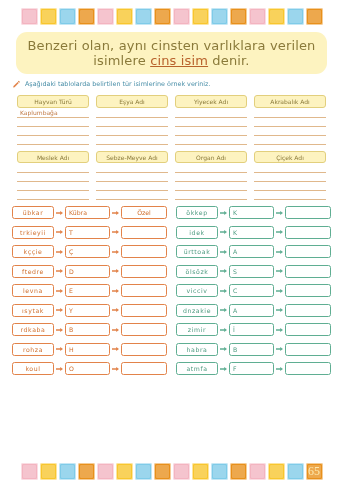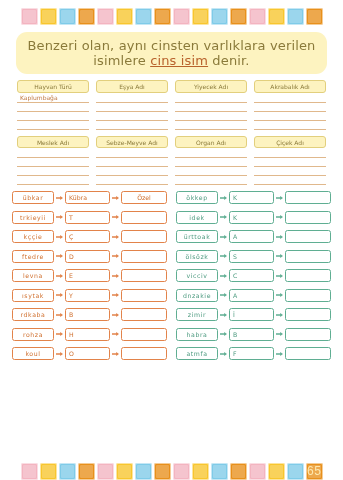--- a/index.html
+++ b/index.html
@@ -47,21 +47,21 @@
     background: rgba(255,255,255,0.22);
   }
   .sq .pageno {
     position: absolute;
     left: 0; right: 0; top: 0; bottom: 0;
     display: flex;
     align-items: center;
     justify-content: center;
     font-size: 12px;
     color: #fde9b0;
-    font-family: Liberation Mono, monospace;
+    font-family: Liberation Serif, serif;
     z-index: 2;
   }
 
   
   .banner {
     margin: 7px 16px 0 16px;
     background: #fdf3c0;
     border-radius: 11px;
     padding: 6px 10px;
     text-align: center;
@@ -209,20 +209,29 @@
       <div class="sq" style="background: rgb(243, 180, 192);"></div>
       <div class="sq" style="background: rgb(248, 198, 46);"></div>
       <div class="sq" style="background: rgb(127, 203, 232);"></div>
       <div class="sq" style="background: rgb(232, 144, 27);"></div>
     </div>
 
   <div class="banner">
     <span>Benzeri olan, aynı cinsten varlıklara verilen isimlere </span><span class="hl">cins isim</span><span> denir.</span>
   </div>
 
+  <div class="instr">
+    <span class="pencil">
+      <svg viewBox="0 0 24 24" width="9" height="9" aria-hidden="true">
+        <path d="M3 20l1-4 11-11 3 3L7 19l-4 1z" fill="#e2834a"></path>
+        <path d="M16 4l2-2 3 3-2 2-3-3z" fill="#d0702f"></path>
+      </svg>
+    </span>
+    <span class="txt">Aşağıdaki tablolarda belirtilen tür isimlerine örnek veriniz.</span>
+  </div>
 
   <div class="tables-row" id="tables-row-1">
       <div class="tbl">
         <div class="hdr">Hayvan Türü</div>
         <div class="lines">
           <div class="ln">Kaplumbağa</div>
           <div class="ln"></div>
           <div class="ln"></div>
           <div class="ln"></div>
         </div>

